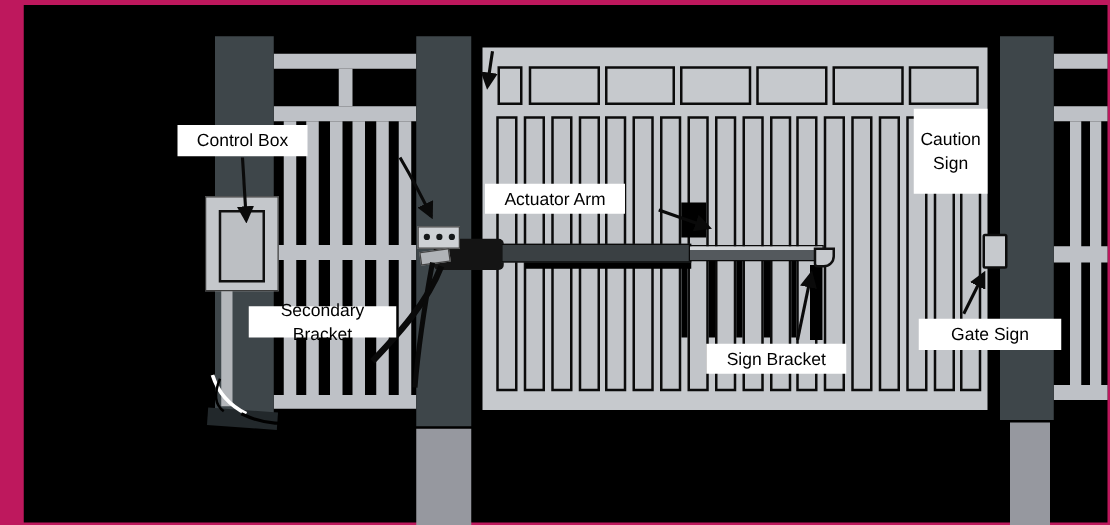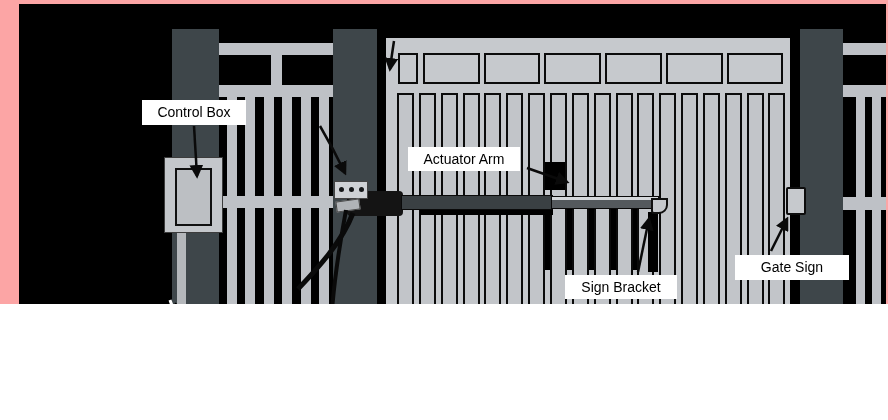--- a/index.html
+++ b/index.html
@@ -1,16 +1,16 @@
 <!DOCTYPE html>
 <html style="--background: #000000; --post-dark: #3E464A; --post-base-light: #96989F; --gate-panel: #C6C9CD; --slat: #C2C5C9; --rail: #BEC1C6; --label-bg: #FFFFFF; --label-text: #000000; --hardware-dark: #141414; --arm-rear: #3A4043; --arm-front: #54595D; --arm-highlight: #D4D7DA; --wire: #0A0A0A; --white-wire: #FFFFFF;"><head>
 <meta charset="utf-8">
 <style>
   html,body{margin:0;padding:0;background:#ffffff;}
-  #stage{position:relative;width:888px;height:304px;background:#fca5a5;overflow:hidden;
+  #stage{position:relative;width:888px;height:420px;background:#be185d;overflow:hidden;
          font-family:"Liberation Sans", sans-serif;}
   .abs{position:absolute;box-sizing:border-box;}
   #canvas{left:19px;top:4px;width:867px;height:414px;background:var(--background,#000);}
   .rail{background:var(--rail,#BEC1C6);}
   .bar{background:var(--rail,#BEC1C6);}
   .post-dark{background:var(--post-dark,#3E464A);}
   .post-light{background:var(--post-base-light,#96989F);}
   #gate-base{left:386px;top:38px;width:404px;height:290px;background:var(--gate-panel,#C6C9CD);}
   .gate-toprect{top:53px;height:31px;border:2px solid #0b0b0b;}
   .slat{top:93px;height:220px;border:2px solid #0b0b0b;background:var(--slat,#C2C5C9);}
@@ -142,16 +142,21 @@
     <path d="M193,331 C214,341 228,339 243,337" stroke="#000000" stroke-width="2.5" fill="none"></path>
     <path d="M394,41 C392,54 391,61 390,69" stroke="#0a0a0a" stroke-width="2.5" fill="none" marker-end="url(#ah)"></path>
     <path d="M194,126 L197,176" stroke="#0a0a0a" stroke-width="2.5" fill="none" marker-end="url(#ah)"></path>
     <path d="M320,126 Q334,150 345,173" stroke="#0a0a0a" stroke-width="2.5" fill="none" marker-end="url(#ah)"></path>
     <path d="M527,168 L567,182" stroke="#0a0a0a" stroke-width="2.5" fill="none" marker-end="url(#ah)"></path>
     <path d="M638,272 L649,219" stroke="#0a0a0a" stroke-width="2.5" fill="none" marker-end="url(#ah)"></path>
     <path d="M771,251 L787,219" stroke="#0a0a0a" stroke-width="2.5" fill="none" marker-end="url(#ah)"></path>
   </svg>
 
   <div class="abs label" style="left:142px;top:100px;width:104px;height:25px">Control Box</div>
-  <div class="abs label" style="left:408px;top:147px;width:112px;height:24px">Actuator Arm</div>
+  <div class="abs label" style="left:199px;top:245px;width:118px;height:25px">Secondary Bracket</div>
+  <div class="abs label" style="left:388px;top:147px;width:112px;height:24px">Actuator Arm</div>
   <div class="abs label" style="left:565px;top:275px;width:112px;height:24px">Sign Bracket</div>
   <div class="abs label" style="left:735px;top:255px;width:114px;height:25px">Gate Sign</div>
+  <div class="abs label" style="left:731px;top:87px;width:59px;height:68px;flex-direction:column">
+    <span>Caution</span>
+    <span>Sign</span>
+  </div>
 </div>
 
 </body></html>

